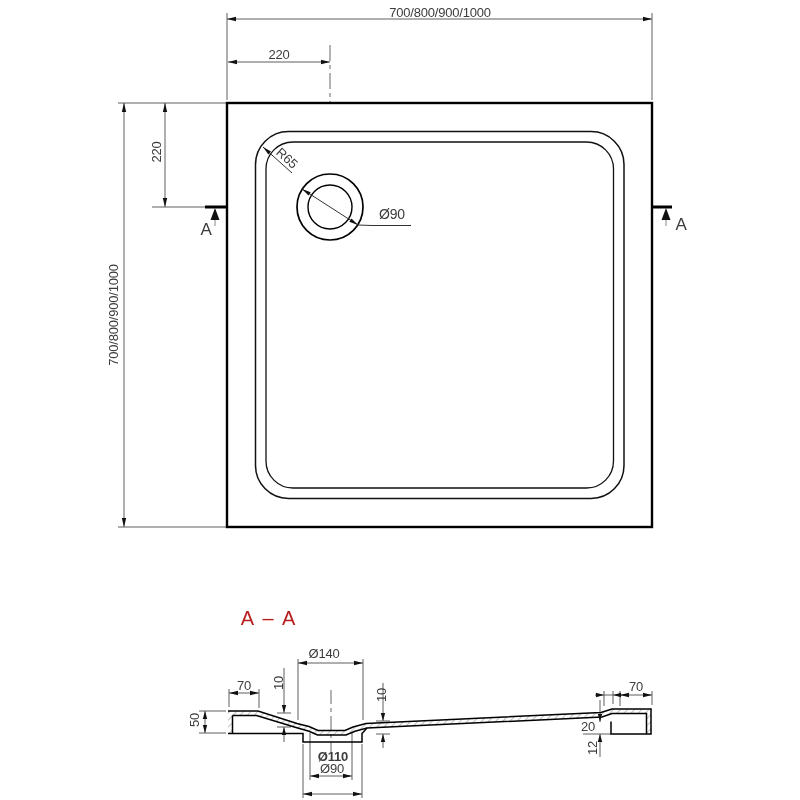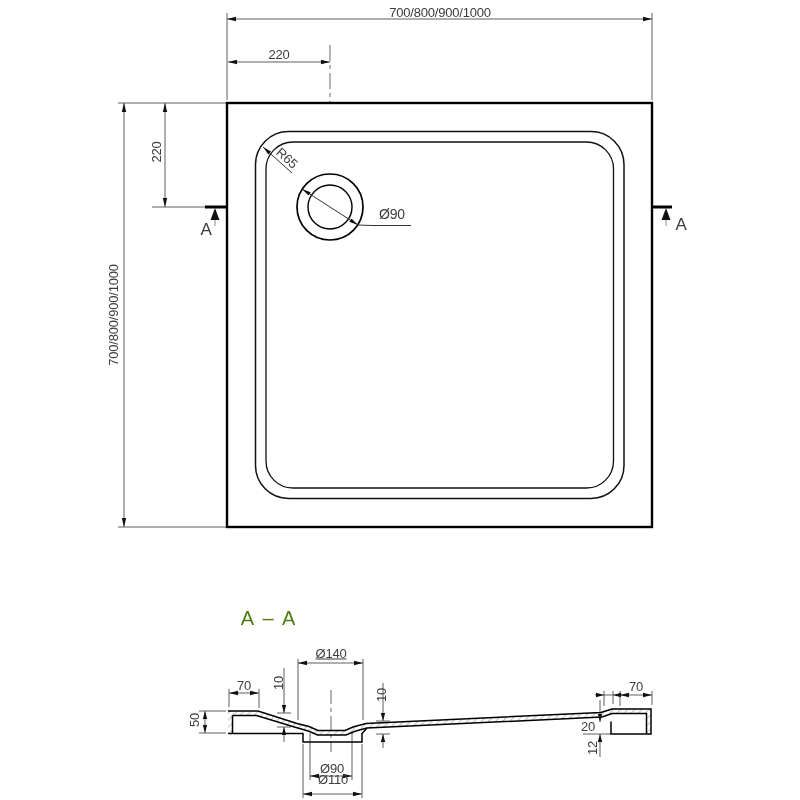--- a/index.html
+++ b/index.html
@@ -6,21 +6,21 @@
   #stage{position:relative;width:704px;height:800px;background:#ffffff;overflow:hidden;
          font-family:"Liberation Sans", sans-serif;}
   svg{position:absolute;left:0;top:0;}
   .lbl{position:absolute;color:#3c3c3c;white-space:nowrap;letter-spacing:-0.2px;
        transform:translate(-50%,-50%);line-height:1;}
   .rot{transform:translate(-50%,-50%) rotate(-90deg);}
   .r45{transform:translate(-50%,-50%) rotate(42deg);}
   .f13{font-size:13px;}
   .f14{font-size:14px;}
   .f17{font-size:17px;}
-  .title{font-size:20px;letter-spacing:2px;color:#4d7c0f;}
+  .title{font-size:20px;letter-spacing:2px;color:#b91c1c;}
 </style>
 </head>
 <body>
 
 <div id="stage">
 
 <svg width="800" height="800" viewBox="0 0 800 800">
   <defs>
     <pattern id="hatch" patternUnits="userSpaceOnUse" width="5" height="5" patternTransform="rotate(45)">
       <line x1="0" y1="0" x2="0" y2="5" stroke="#4a4a4a" stroke-width="0.7"></line>
@@ -157,24 +157,24 @@
 <span class="lbl f13" style="left:440px;top:12px;">700/800/900/1000</span>
 <span class="lbl rot f13" style="left:113px;top:315px;">700/800/900/1000</span>
 <span class="lbl f13" style="left:279px;top:54px;">220</span>
 <span class="lbl rot f13" style="left:156px;top:152px;">220</span>
 <span class="lbl r45 f13" style="left:287px;top:158px;">R65</span>
 <span class="lbl f14" style="left:392px;top:214px;">Ø90</span>
 <span class="lbl f17" style="left:206px;top:229px;">A</span>
 <span class="lbl f17" style="left:681px;top:224px;">A</span>
 
 <span class="lbl title" style="left:269px;top:618px;">A – A</span>
-<span class="lbl f13" style="left:331px;top:653px;text-decoration:underline;">Ø140</span>
+<span class="lbl f13" style="left:324px;top:653px;">Ø140</span>
 <span class="lbl f13" style="left:244px;top:685px;">70</span>
 <span class="lbl rot f13" style="left:278px;top:683px;">10</span>
 <span class="lbl rot f13" style="left:381px;top:695px;">10</span>
 <span class="lbl rot f13" style="left:194px;top:720px;">50</span>
 <span class="lbl f13" style="left:588px;top:686px;margin-top:40px;">20</span>
 <span class="lbl f13" style="left:636px;top:686px;">70</span>
 <span class="lbl rot f13" style="left:592px;top:748px;">12</span>
 <span class="lbl f13" style="left:332px;top:768px;">Ø90</span>
-<span class="lbl f13" style="left:333px;top:779px;">Ø110</span>
+<span class="lbl f13" style="left:333px;top:756px;font-weight:bold;">Ø110</span>
 
 </div>
 
 </body></html>

